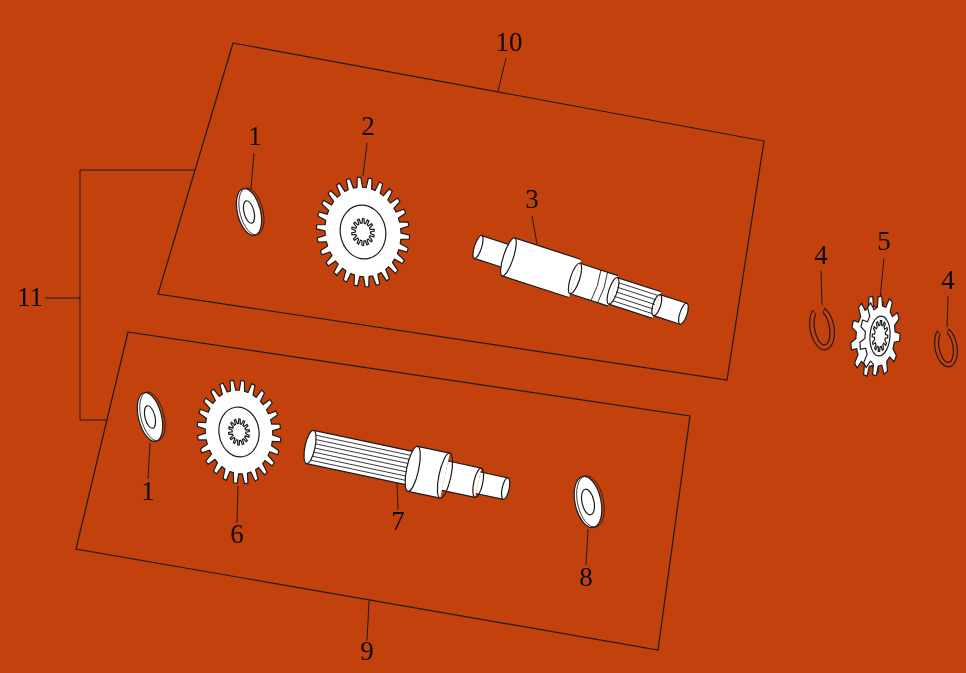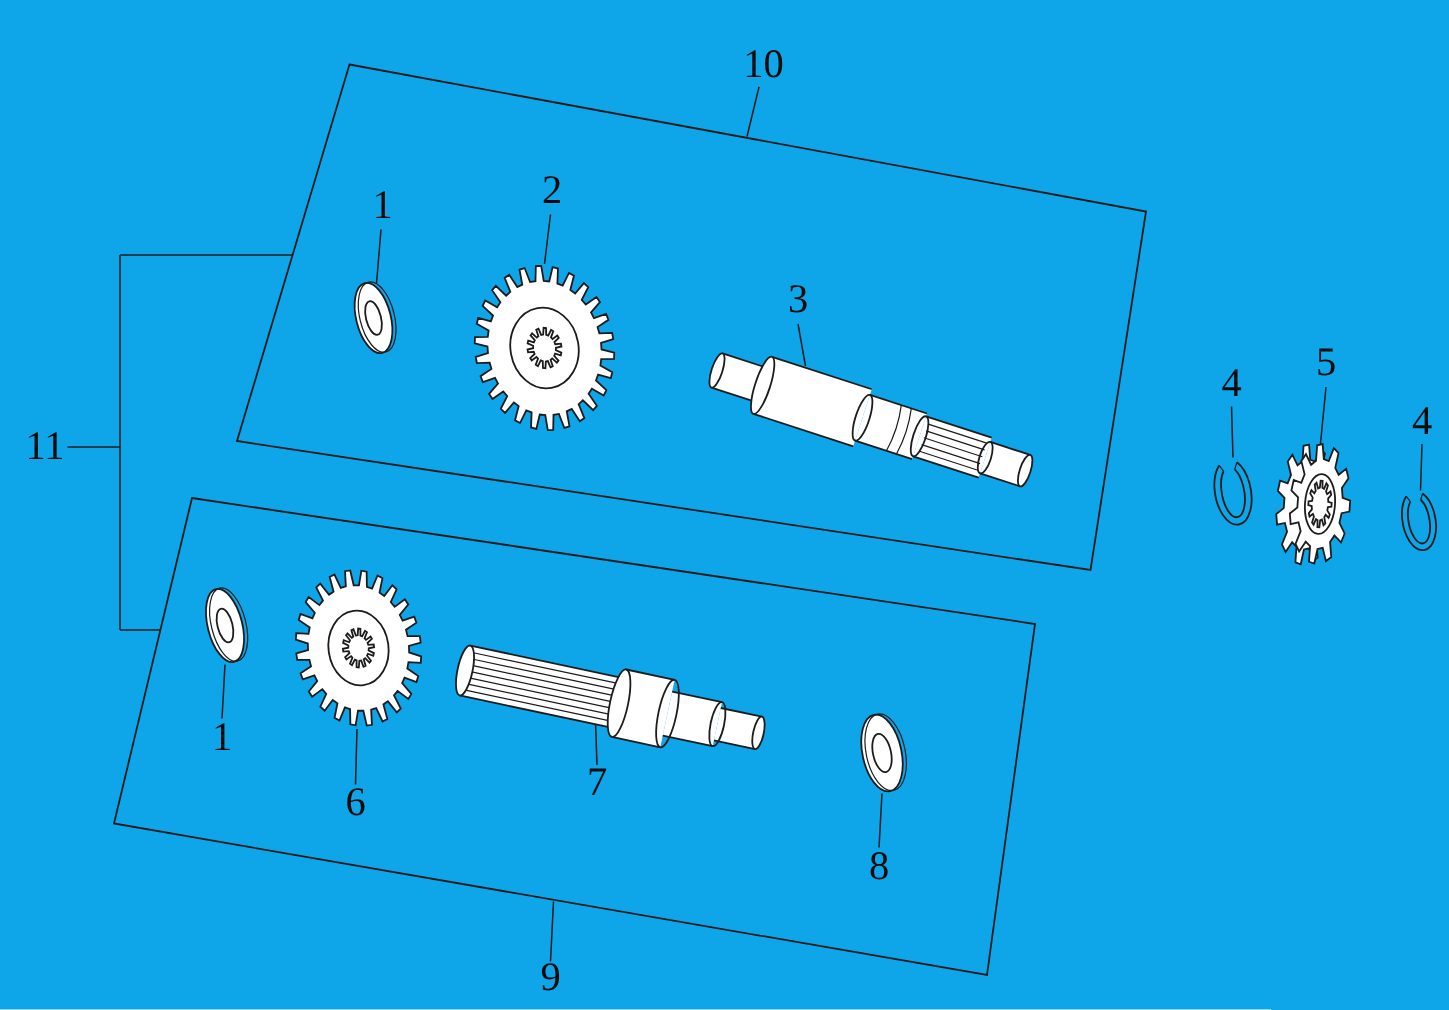--- a/index.html
+++ b/index.html
@@ -1,20 +1,20 @@
 <!DOCTYPE html>
 <html><head>
 <meta charset="utf-8">
 <title>Diagram</title>
 <style>
   html,body{margin:0;padding:0;background:#ffffff;}
   .stage{
     position:relative;
     width:966px;height:673px;
-    background:#0ea5e9;
+    background:#c2410c;
     font-family:"Liberation Serif", serif;
     overflow:hidden;
     text-align:center;
   }
   svg{display:block;}
   svg text{
     font-family:"Liberation Serif", serif;
     font-size:27px;
     fill:#0b0b0b;
     text-anchor:middle;

